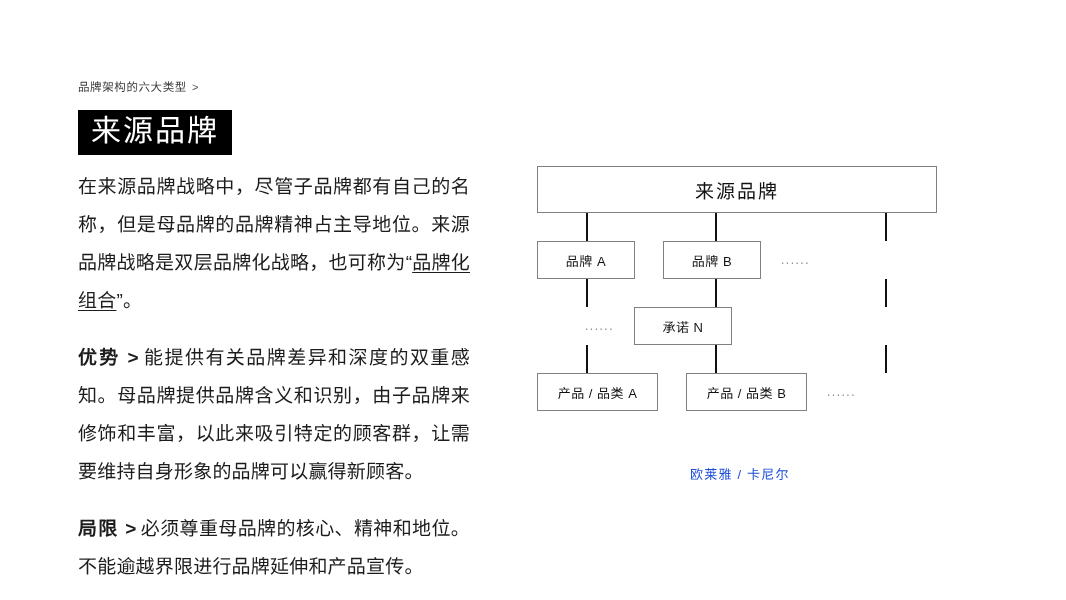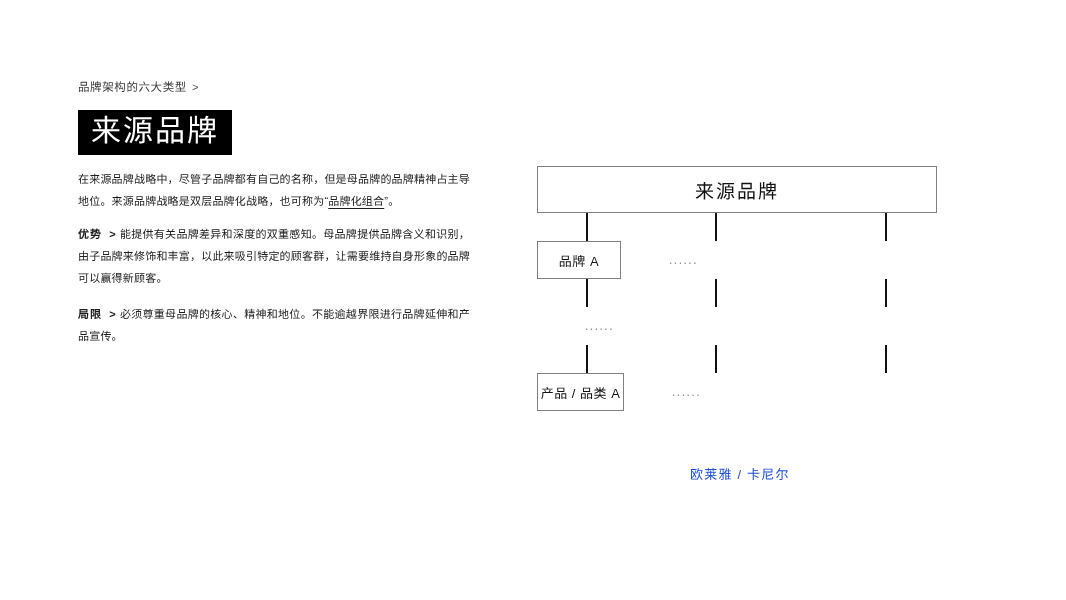--- a/index.html
+++ b/index.html
@@ -52,21 +52,21 @@
     color: #ffffff;
     font-size: 30px;
     font-weight: 400;
     letter-spacing: 2px;
     padding: 5px 13px 7px 13px;
     line-height: 1.08;
   }
 
   .para {
     margin-top: 14px;
-    font-size: 11px;
+    font-size: 19px;
     line-height: 2.0;
     color: #1c1c1c;
     letter-spacing: 0.2px;
     text-align: justify;
   }
   .para.intro { margin-top: 13px; }
   .para.adv { margin-top: 11px; }
   .para.lim { }
 
   .underline-term {
@@ -110,26 +110,26 @@
     letter-spacing: 2px;
   }
 
   .row {
     position: relative;
     display: flex;
     align-items: center;
     height: 38px;
   }
   .row .node {
-    width: 84px;
+    width: 98px;
     height: 38px;
     font-size: 13px;
   }
   .row .node.wide {
-    width: 87px;
+    width: 121px;
   }
 
   .gap-a { width: 28px; }
   .gap-dots {
     width: 69px;
     display: flex;
     align-items: center;
     justify-content: center;
     font-size: 12px;
     color: #8a8a8a;
@@ -194,43 +194,46 @@
 
     <div class="connectors">
       <span class="vline c1"></span>
       <span class="vline c2"></span>
       <span class="vline c3"></span>
     </div>
 
     <div class="row">
       <div class="node">品牌 A</div>
       <span class="gap-a"></span>
+      <div class="node">品牌 B</div>
       <span class="gap-dots">......</span>
     </div>
 
     <div class="connectors">
       <span class="vline c1"></span>
       <span class="vline c2"></span>
       <span class="vline c3"></span>
     </div>
 
     <div class="row">
       <span class="gap-a"></span>
       <span class="gap-dots">......</span>
+      <div class="node">承诺 N</div>
     </div>
 
     <div class="connectors">
       <span class="vline c1"></span>
       <span class="vline c2"></span>
       <span class="vline c3"></span>
     </div>
 
     <div class="row">
       <div class="node wide">产品 / 品类 A</div>
       <span class="gap-a"></span>
+      <div class="node wide">产品 / 品类 B</div>
       <span class="gap-dots">......</span>
     </div>
 
   </div>
 
   <div class="caption">欧莱雅 / 卡尼尔</div>
 
 </div>
 
 </body></html>

